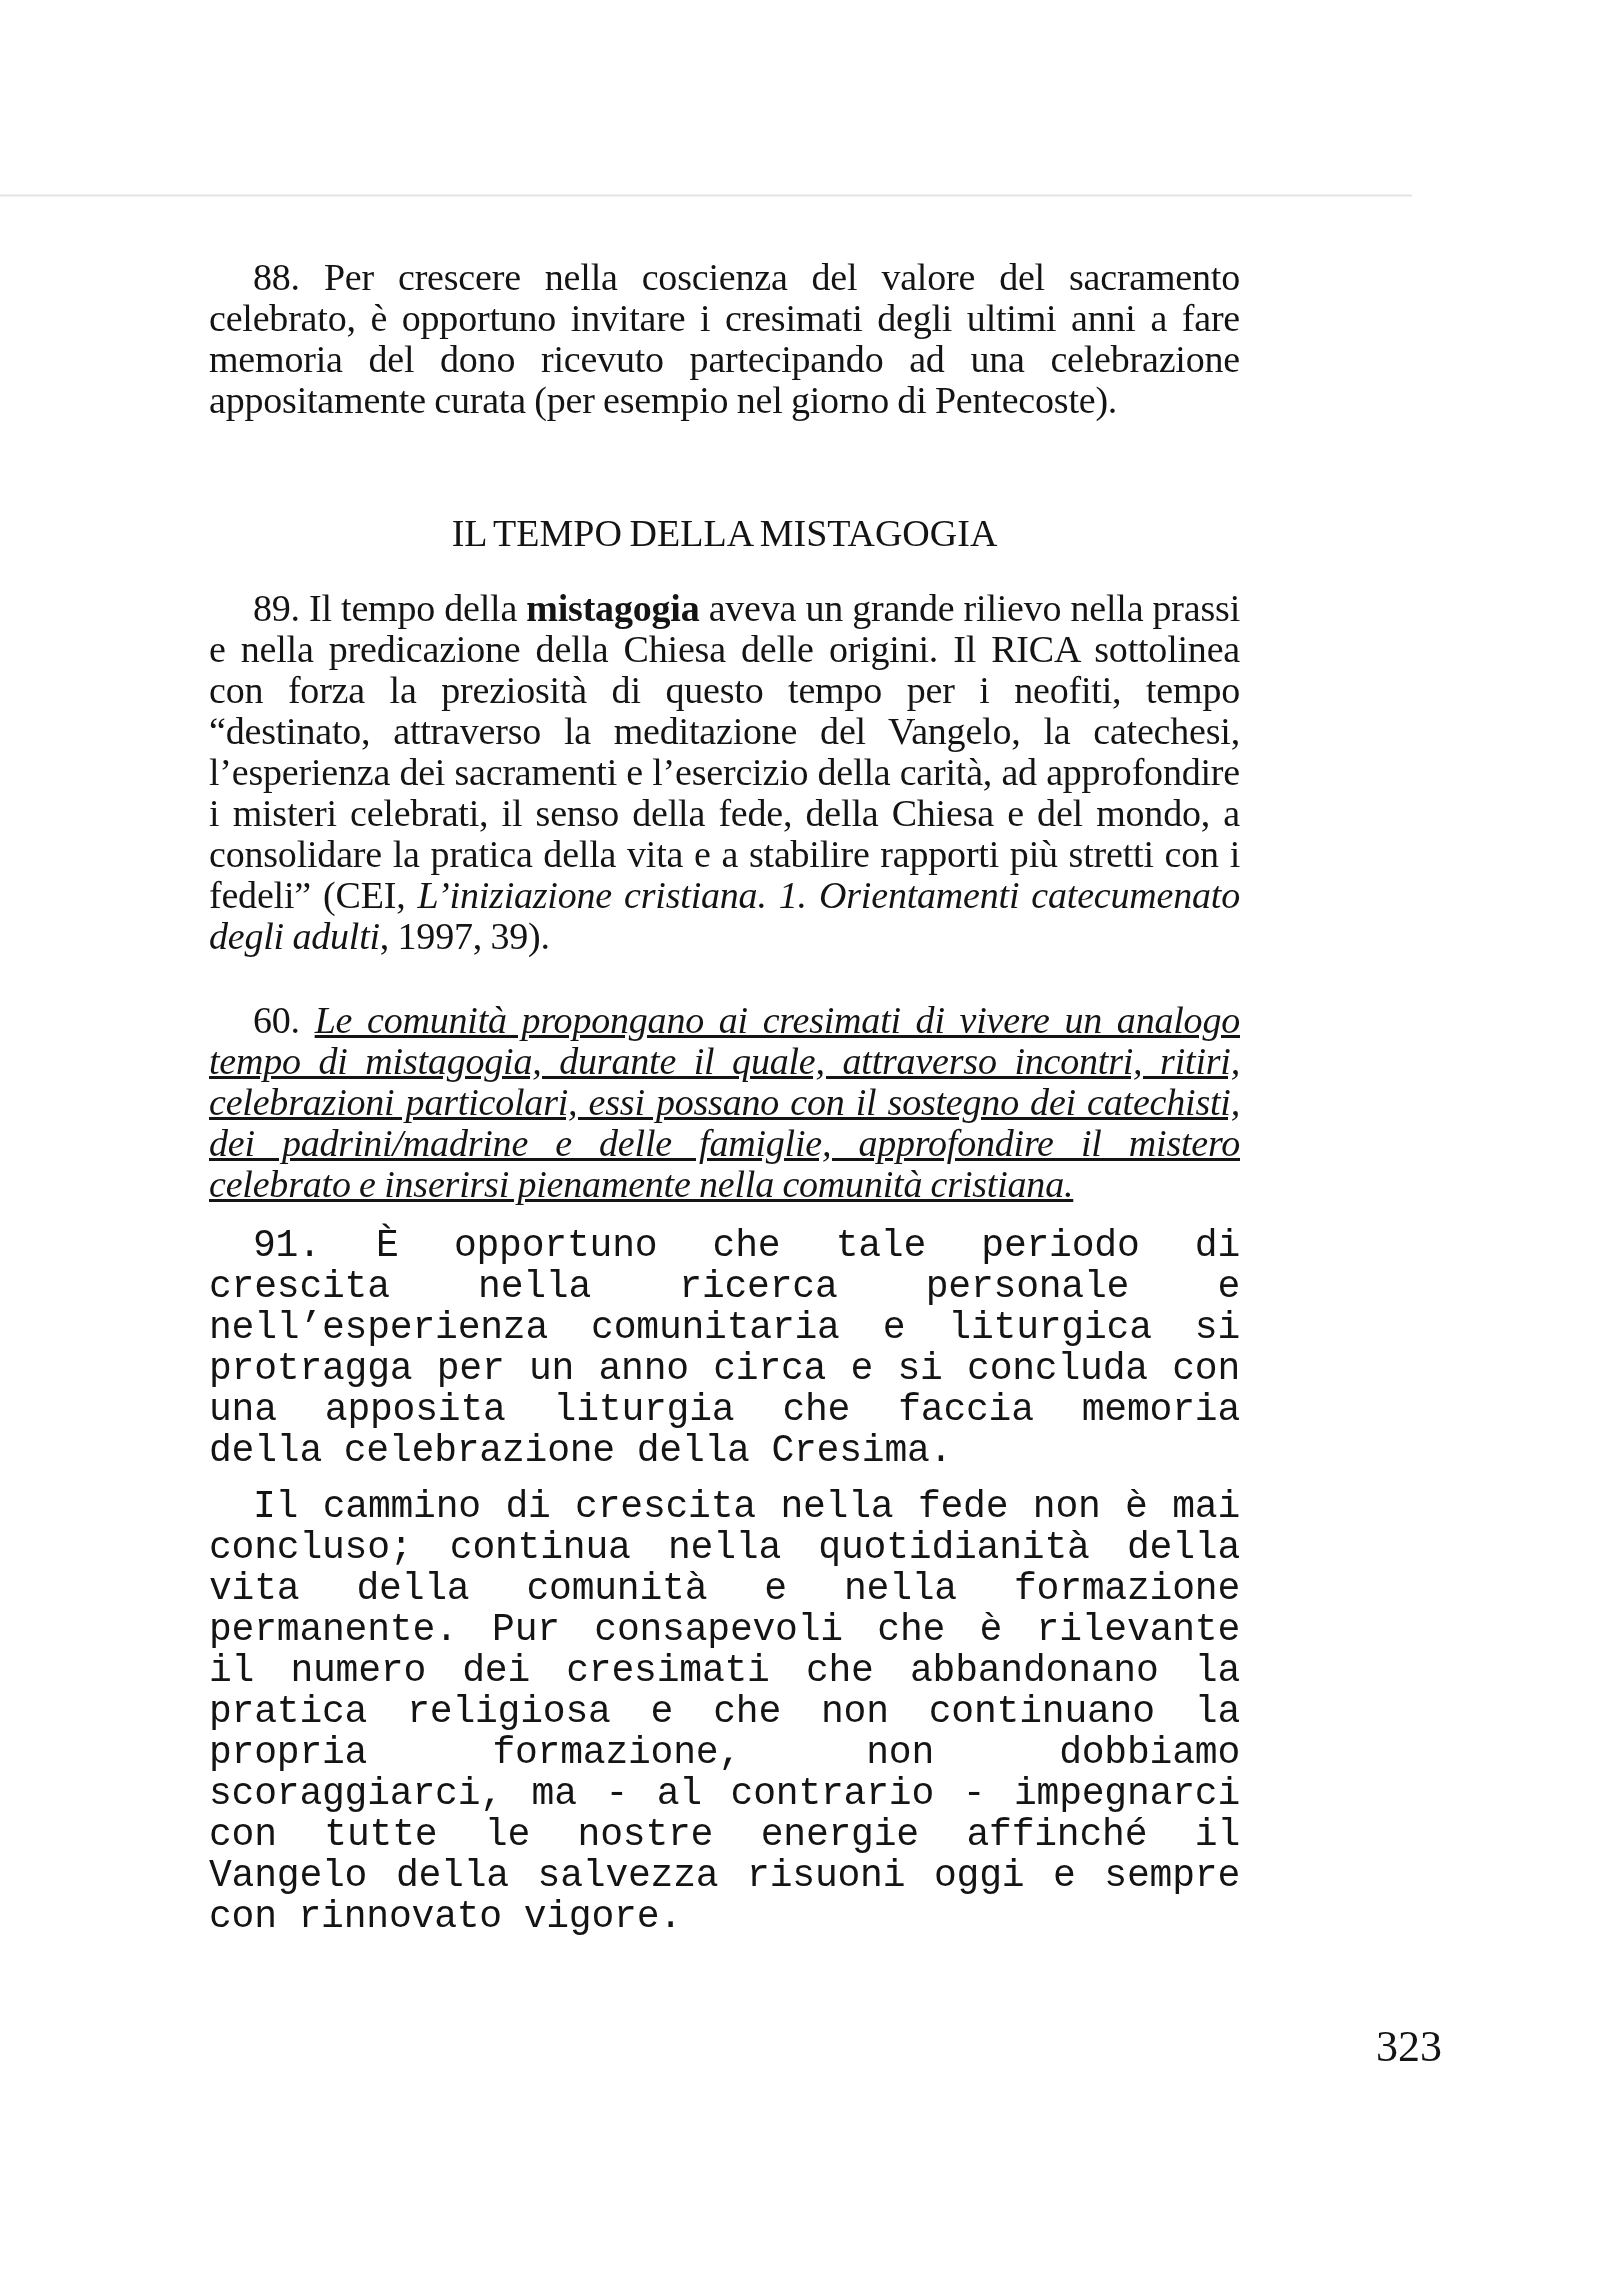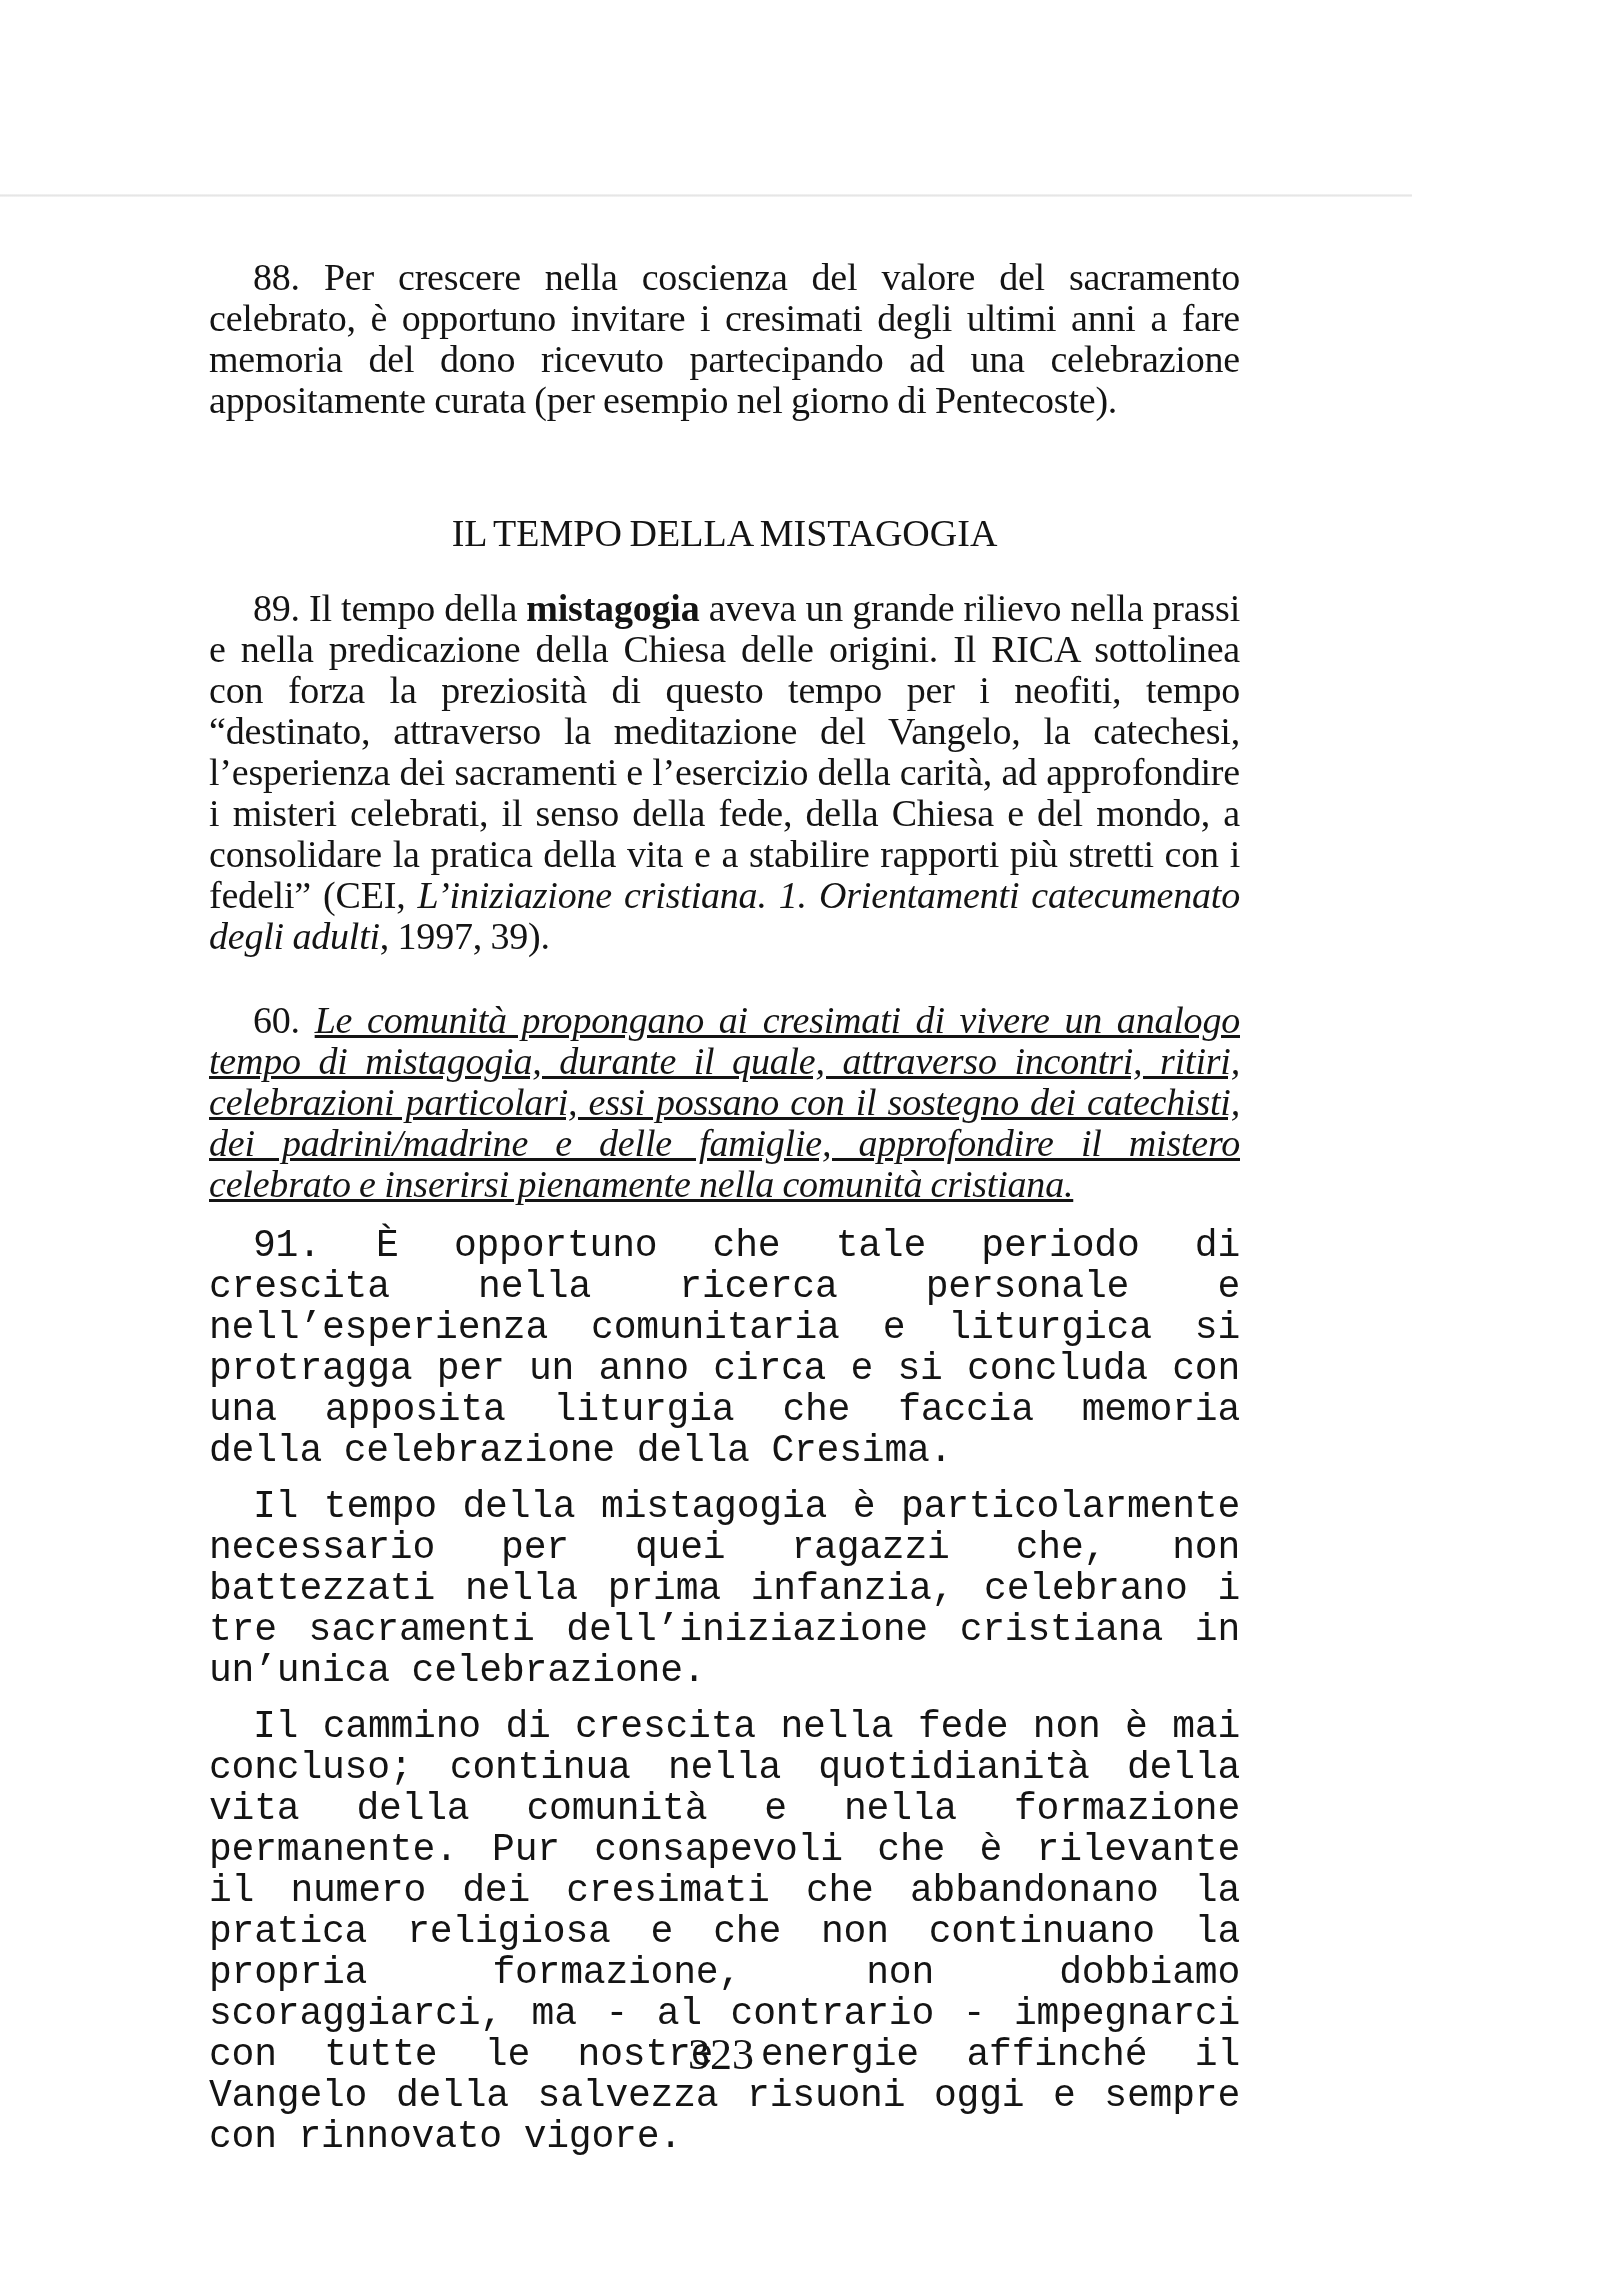--- a/index.html
+++ b/index.html
@@ -57,24 +57,23 @@
   }
   .para-89 { top: 573px; }
   .para-90 { top: 985px; }
   .para-90 .body-text { font-style: italic; text-decoration: underline; }
   .para-91 { top: 1210px; font-family: Liberation Mono, monospace; }
   .page-number {
     position: absolute;
     left: 0;
     width: 1442px;
     top: 2025px;
-    text-align: center;
+    text-align: right;
     font-size: 44px;
     line-height: 44px;
-    margin-top: 8px;
   }
 </style>
 </head>
 <body>
 
 <div class="scan-edge"></div>
 
 <div class="block para-88">
   <p><span class="num">88.</span> <span>Per crescere nella coscienza del valore del sacramento celebrato, è opportuno invitare i cresimati degli ultimi anni a fare memoria del dono ricevuto partecipando ad una celebrazione appositamente curata (per esempio nel giorno di Pentecoste).</span></p>
 </div>
@@ -84,18 +83,17 @@
 <div class="block para-89">
   <p><span class="num">89.</span> <span>Il tempo della </span><span class="bold">mistagogia</span><span> aveva un grande rilievo nella prassi e nella predicazione della Chiesa delle origini. Il RICA sottolinea con forza la preziosità di questo tempo per i neofiti, tempo “destinato, attraverso la meditazione del Vangelo, la catechesi, l’esperienza dei sacramenti e l’esercizio della carità, ad approfondire i misteri celebrati, il senso della fede, della Chiesa e del mondo, a consolidare la pratica della vita e a stabilire rapporti più stretti con i fedeli” (CEI, </span><span class="ital">L’iniziazione cristiana. 1. Orientamenti catecumenato degli adulti</span><span>, 1997, 39).</span></p>
 </div>
 
 <div class="block para-90">
   <p><span class="num">60.</span> <span class="body-text">Le comunità propongano ai cresimati di vivere un analogo tempo di mistagogia, durante il quale, attraverso incontri, ritiri, celebrazioni particolari, essi possano con il sostegno dei catechisti, dei padrini/madrine e delle famiglie, approfondire il mistero celebrato e inserirsi pienamente nella comunità cristiana.</span></p>
 </div>
 
 <div class="block para-91">
   <p><span class="num">91.</span> <span>È opportuno che tale periodo di crescita nella ricerca personale e nell’esperienza comunitaria e liturgica si protragga per un anno circa e si concluda con una apposita liturgia che faccia memoria della celebrazione della Cresima.</span></p>
-  <p>Il tempo della mistagogia è particolarmente necessario per quei ragazzi che, non battezzati nella prima infanzia, celebrano i tre sacramenti dell’iniziazione cristiana in un’unica celebrazione.</p>
   <p>Il cammino di crescita nella fede non è mai concluso; continua nella quotidianità della vita della comunità e nella formazione permanente. Pur consapevoli che è rilevante il numero dei cresimati che abbandonano la pratica religiosa e che non continuano la propria formazione, non dobbiamo scoraggiarci, ma - al contrario - impegnarci con tutte le nostre energie affinché il Vangelo della salvezza risuoni oggi e sempre con rinnovato vigore.</p>
 </div>
 
 <div class="page-number">323</div>
 
 
 </body></html>

